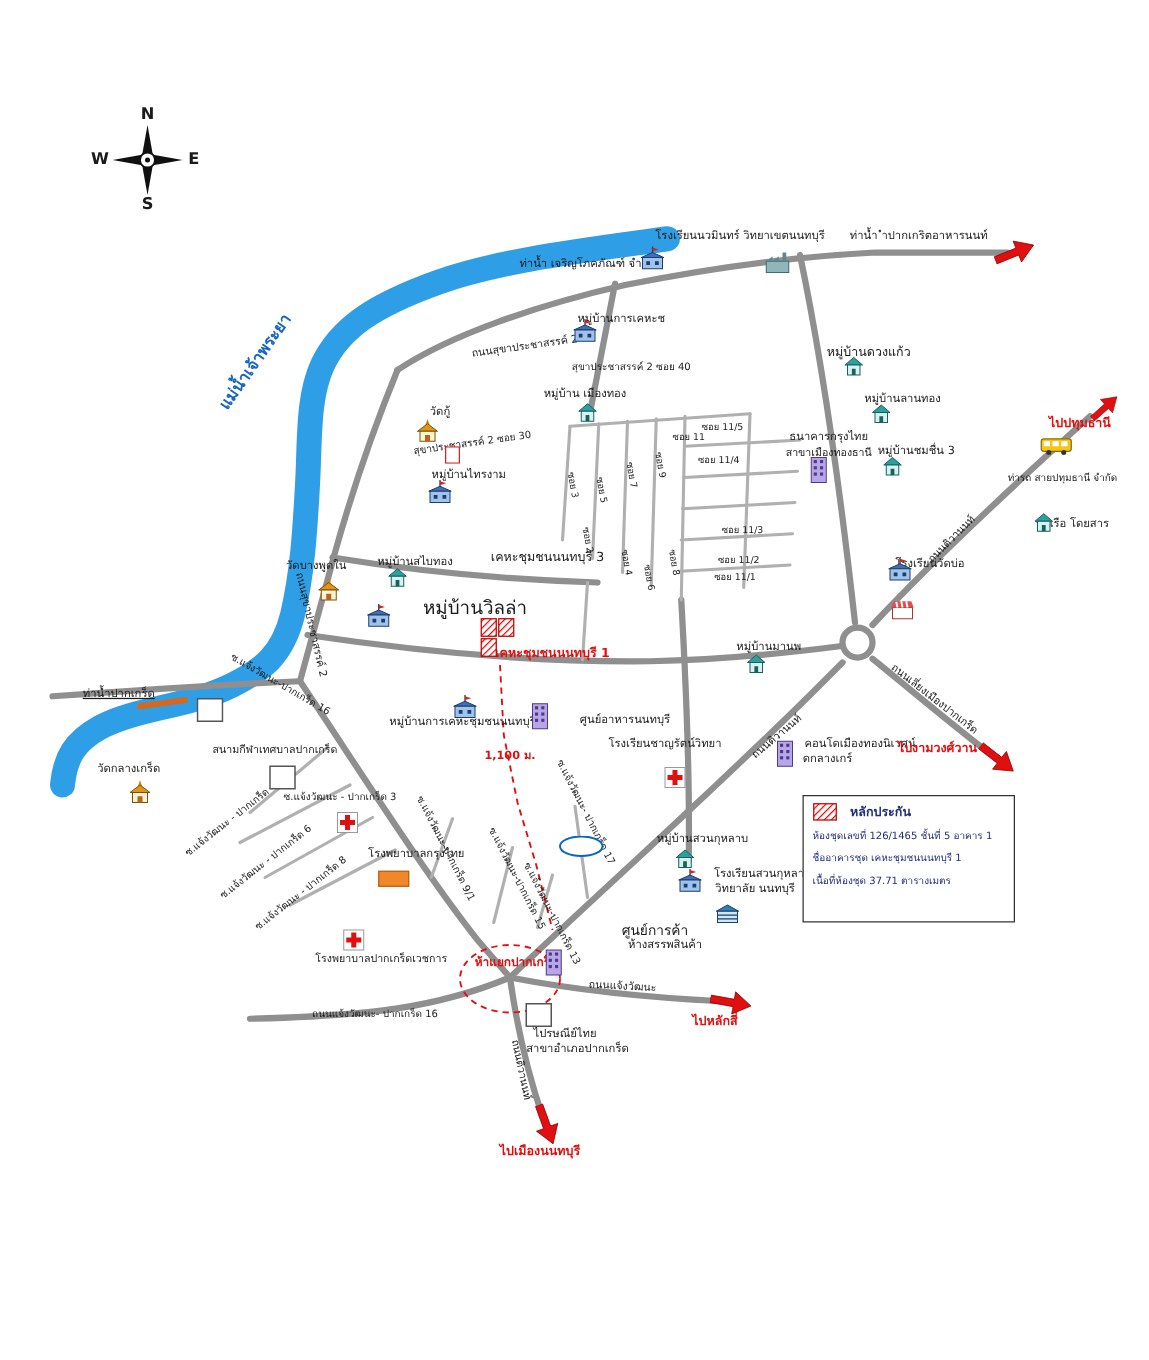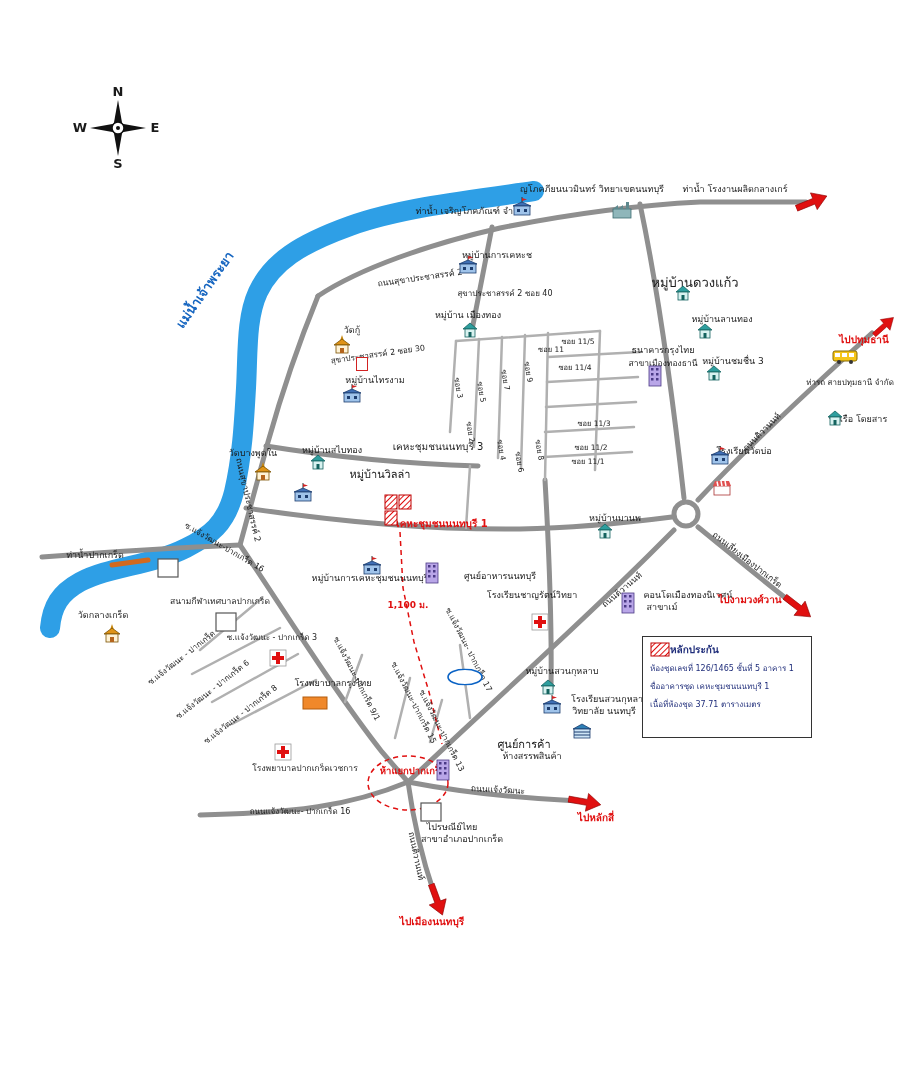--- a/index.html
+++ b/index.html
@@ -13,21 +13,21 @@
     position:absolute;white-space:nowrap;color:#1a1a1a;line-height:1.05;
     transform-origin:center center;
   }
   .map-icon{position:absolute;transform:translate(-50%,-50%);line-height:0;}
   .map-arrow{position:absolute;line-height:0;}
   .legend{
     position:absolute;left:642px;top:636px;width:170px;height:102px;
     border:1.5px solid #333;background:#fff;box-sizing:border-box;
     padding:5px 5px 4px 7px;
   }
-  .legend-head{display:flex;align-items:flex-start;}
+  .legend-head{display:flex;align-items:flex-start;gap:10px;}
   .legend-title{font-size:10px;font-weight:700;color:#1f2d7a;}
   .legend-line{font-size:8px;color:#1f2d7a;margin-top:5px;white-space:nowrap;}
 </style>
 </head>
 <body>
 
 <div class="stage">
 
   <svg class="base" width="919" height="1088" viewBox="0 0 919 1088">
 
@@ -94,51 +94,51 @@
     </g>
   </svg>
 
   <div id="map-layer">
       <span class="map-label" style="left: 118px; top: 92px; font-size: 13px; font-weight: 700; transform: translate(-50%, -50%) rotate(0deg);">N</span>
       <span class="map-label" style="left: 80px; top: 128px; font-size: 13px; font-weight: 700; transform: translate(-50%, -50%) rotate(0deg);">W</span>
       <span class="map-label" style="left: 155px; top: 128px; font-size: 13px; font-weight: 700; transform: translate(-50%, -50%) rotate(0deg);">E</span>
       <span class="map-label" style="left: 118px; top: 164px; font-size: 13px; font-weight: 700; transform: translate(-50%, -50%) rotate(0deg);">S</span>
       <span class="map-label" style="left: 205px; top: 290px; font-size: 13px; color: rgb(21, 101, 192); font-weight: 700; transform: translate(-50%, -50%) rotate(-55deg);">แม่น้ำเจ้าพระยา</span>
       <span class="map-label" style="left: 470px; top: 212px; font-size: 9px; transform: translate(-50%, -50%) rotate(0deg);">ท่าน้ำ เจริญโภคภัณฑ์ จำกัด</span>
-      <span class="map-label" style="left: 592px; top: 190px; font-size: 9px; transform: translate(-50%, -50%) rotate(0deg);">ญโภคภียนนวมินทร์ วิทยาเขตนนทบุรี</span>
-      <span class="map-label" style="left: 735px; top: 190px; font-size: 9px; transform: translate(-50%, -50%) rotate(0deg);">ท่าน้ำ โรงงานผลิดกลางเกร์</span>
+      <span class="map-label" style="left: 592px; top: 190px; font-size: 9px; transform: translate(-50%, -50%) rotate(0deg);">โรงเรียนนวมินทร์ วิทยาเขตนนทบุรี</span>
+      <span class="map-label" style="left: 735px; top: 190px; font-size: 9px; transform: translate(-50%, -50%) rotate(0deg);">ท่าน้ำ ำปากเกริตอาหารนนท์</span>
       <span class="map-label" style="left: 497px; top: 256px; font-size: 9px; transform: translate(-50%, -50%) rotate(0deg);">หมู่บ้านการเคหะช</span>
       <span class="map-label" style="left: 420px; top: 278px; font-size: 8.5px; transform: translate(-50%, -50%) rotate(-8deg);">ถนนสุขาประชาสรรค์ 2</span>
       <span class="map-label" style="left: 505px; top: 294px; font-size: 8px; transform: translate(-50%, -50%) rotate(0deg);">สุขาประชาสรรค์ 2 ซอย 40</span>
-      <span class="map-label" style="left: 695px; top: 283px; font-size: 13px; transform: translate(-50%, -50%) rotate(0deg);">หมู่บ้านดวงแก้ว</span>
+      <span class="map-label" style="left: 695px; top: 283px; font-size: 10px; transform: translate(-50%, -50%) rotate(0deg);">หมู่บ้านดวงแก้ว</span>
       <span class="map-label" style="left: 722px; top: 320px; font-size: 9px; transform: translate(-50%, -50%) rotate(0deg);">หมู่บ้านลานทอง</span>
       <span class="map-label" style="left: 468px; top: 316px; font-size: 9px; transform: translate(-50%, -50%) rotate(0deg);">หมู่บ้าน เมืองทอง</span>
       <span class="map-label" style="left: 352px; top: 331px; font-size: 9px; transform: translate(-50%, -50%) rotate(0deg);">วัดกู้</span>
       <span class="map-label" style="left: 378px; top: 355px; font-size: 8px; transform: translate(-50%, -50%) rotate(-8deg);">สุขาประชาสรรค์ 2 ซอย 30</span>
       <span class="map-label" style="left: 375px; top: 381px; font-size: 9px; transform: translate(-50%, -50%) rotate(0deg);">หมู่บ้านไทรงาม</span>
       <span class="map-label" style="left: 663px; top: 351px; font-size: 9px; transform: translate(-50%, -50%) rotate(0deg);">ธนาคารกรุงไทย</span>
       <span class="map-label" style="left: 663px; top: 363px; font-size: 8.5px; transform: translate(-50%, -50%) rotate(0deg);">สาขาเมืองทองธานี</span>
       <span class="map-label" style="left: 733px; top: 362px; font-size: 9px; transform: translate(-50%, -50%) rotate(0deg);">หมู่บ้านชมชื่น 3</span>
       <span class="map-label" style="left: 864px; top: 340px; font-size: 10px; color: rgb(224, 16, 16); font-weight: 700; transform: translate(-50%, -50%) rotate(0deg);">ไปปทุมธานี</span>
       <span class="map-label" style="left: 850px; top: 383px; font-size: 8px; transform: translate(-50%, -50%) rotate(0deg);">ท่ารถ สายปทุมธานี จำกัด</span>
       <span class="map-label" style="left: 858px; top: 420px; font-size: 9px; transform: translate(-50%, -50%) rotate(0deg);">ท่าเรือ โดยสาร</span>
       <span class="map-label" style="left: 744px; top: 452px; font-size: 9px; transform: translate(-50%, -50%) rotate(0deg);">โรงเรียนวัดบ่อ</span>
       <span class="map-label" style="left: 438px; top: 447px; font-size: 10px; transform: translate(-50%, -50%) rotate(0deg);">เคหะชุมชนนนทบุรี 3</span>
       <span class="map-label" style="left: 253px; top: 454px; font-size: 9px; transform: translate(-50%, -50%) rotate(0deg);">วัดบางพูดใน</span>
       <span class="map-label" style="left: 332px; top: 451px; font-size: 9px; transform: translate(-50%, -50%) rotate(0deg);">หมู่บ้านสไบทอง</span>
-      <span class="map-label" style="left: 340px; top: 475px; font-size: 11px; transform: translate(-50%, -50%) rotate(0deg); margin-left: 40px;">หมู่บ้านวิลล่า</span>
+      <span class="map-label" style="left: 340px; top: 487px; font-size: 15px; transform: translate(-50%, -50%) rotate(0deg); margin-left: 40px;">หมู่บ้านวิลล่า</span>
       <span class="map-label" style="left: 248px; top: 500px; font-size: 8.5px; transform: translate(-50%, -50%) rotate(77deg);">ถนนสุขาประชาสรรค์ 2</span>
       <span class="map-label" style="left: 442px; top: 524px; font-size: 10px; color: rgb(224, 16, 16); font-weight: 700; transform: translate(-50%, -50%) rotate(0deg);">เคหะชุมชนนนทบุรี 1</span>
       <span class="map-label" style="left: 615px; top: 519px; font-size: 9px; transform: translate(-50%, -50%) rotate(0deg);">หมู่บ้านมานพ</span>
       <span class="map-label" style="left: 224px; top: 548px; font-size: 8px; transform: translate(-50%, -50%) rotate(30deg);">ซ.แจ้งวัฒนะ-ปากเกร็ด 16</span>
-      <span class="map-label" style="left: 95px; top: 556px; font-size: 9px; transform: translate(-50%, -50%) rotate(0deg);">ท่าน้ำปากเกร็ด</span>
+      <span class="map-label" style="left: 95px; top: 556px; font-size: 9px; transform: translate(-50%, -50%) rotate(0deg); text-decoration: underline;">ท่าน้ำปากเกร็ด</span>
       <span class="map-label" style="left: 370px; top: 579px; font-size: 9px; transform: translate(-50%, -50%) rotate(0deg);">หมู่บ้านการเคหะชุมชนนนทบุรี</span>
       <span class="map-label" style="left: 500px; top: 577px; font-size: 9px; transform: translate(-50%, -50%) rotate(0deg);">ศูนย์อาหารนนทบุรี</span>
       <span class="map-label" style="left: 688px; top: 596px; font-size: 9px; transform: translate(-50%, -50%) rotate(0deg);">คอนโดเมืองทองนิเวศน์</span>
-      <span class="map-label" style="left: 662px; top: 608px; font-size: 9px; transform: translate(-50%, -50%) rotate(0deg);">สาขาเม์</span>
+      <span class="map-label" style="left: 662px; top: 608px; font-size: 9px; transform: translate(-50%, -50%) rotate(0deg);">ดกลางเกร์</span>
       <span class="map-label" style="left: 750px; top: 600px; font-size: 10px; color: rgb(224, 16, 16); font-weight: 700; transform: translate(-50%, -50%) rotate(0deg);">ไปงามวงศ์วาน</span>
       <span class="map-label" style="left: 532px; top: 596px; font-size: 9px; transform: translate(-50%, -50%) rotate(0deg);">โรงเรียนชาญรัตน์วิทยา</span>
       <span class="map-label" style="left: 408px; top: 606px; font-size: 9px; color: rgb(224, 16, 16); font-weight: 700; transform: translate(-50%, -50%) rotate(0deg);">1,100 ม.</span>
       <span class="map-label" style="left: 220px; top: 601px; font-size: 8.5px; transform: translate(-50%, -50%) rotate(0deg);">สนามกีฬาเทศบาลปากเกร็ด</span>
       <span class="map-label" style="left: 103px; top: 616px; font-size: 9px; transform: translate(-50%, -50%) rotate(0deg);">วัดกลางเกร็ด</span>
       <span class="map-label" style="left: 272px; top: 638px; font-size: 8px; transform: translate(-50%, -50%) rotate(0deg);">ซ.แจ้งวัฒนะ - ปากเกร็ด 3</span>
       <span class="map-label" style="left: 185px; top: 656px; font-size: 8px; transform: translate(-50%, -50%) rotate(-38deg);">ซ.แจ้งวัฒนะ - ปากเกร็ด 4</span>
       <span class="map-label" style="left: 213px; top: 690px; font-size: 8px; transform: translate(-50%, -50%) rotate(-38deg);">ซ.แจ้งวัฒนะ - ปากเกร็ด 6</span>
       <span class="map-label" style="left: 241px; top: 715px; font-size: 8px; transform: translate(-50%, -50%) rotate(-38deg);">ซ.แจ้งวัฒนะ - ปากเกร็ด 8</span>
       <span class="map-label" style="left: 333px; top: 657px; font-size: 9px; transform: translate(-50%, -50%) rotate(0deg); margin-top: 27px;">โรงพยาบาลกรุงไทย</span>
@@ -150,21 +150,21 @@
       <span class="map-label" style="left: 610px; top: 700px; font-size: 9px; transform: translate(-50%, -50%) rotate(0deg);">โรงเรียนสวนกุหลาบ</span>
       <span class="map-label" style="left: 604px; top: 712px; font-size: 9px; transform: translate(-50%, -50%) rotate(0deg);">วิทยาลัย นนทบุรี</span>
       <span class="map-label" style="left: 622px; top: 590px; font-size: 8.5px; transform: translate(-50%, -50%) rotate(-40deg);">ถนนติวานนท์</span>
       <span class="map-label" style="left: 762px; top: 432px; font-size: 8.5px; transform: translate(-50%, -50%) rotate(-45deg);">ถนนติวานนท์</span>
       <span class="map-label" style="left: 747px; top: 560px; font-size: 8.5px; transform: translate(-50%, -50%) rotate(38deg);">ถนนเลี่ยงเมืองปากเกร็ด</span>
       <span class="map-label" style="left: 305px; top: 768px; font-size: 8.5px; transform: translate(-50%, -50%) rotate(0deg);">โรงพยาบาลปากเกร็ดเวชการ</span>
       <span class="map-label" style="left: 413px; top: 771px; font-size: 9.5px; color: rgb(224, 16, 16); font-weight: 700; transform: translate(-50%, -50%) rotate(0deg);">ห้าแยกปากเกร็ด</span>
       <span class="map-label" style="left: 524px; top: 745px; font-size: 11px; transform: translate(-50%, -50%) rotate(0deg);">ศูนย์การค้า</span>
       <span class="map-label" style="left: 532px; top: 757px; font-size: 9px; transform: translate(-50%, -50%) rotate(0deg);">ห้างสรรพสินค้า</span>
       <span class="map-label" style="left: 498px; top: 790px; font-size: 8.5px; transform: translate(-50%, -50%) rotate(3deg);">ถนนแจ้งวัฒนะ</span>
-      <span class="map-label" style="left: 596px; top: 818px; font-size: 10px; color: rgb(224, 16, 16); font-weight: 700; transform: translate(-50%, -50%) rotate(0deg);">ไปหลักสี่</span>
+      <span class="map-label" style="left: 572px; top: 818px; font-size: 10px; color: rgb(224, 16, 16); font-weight: 700; transform: translate(-50%, -50%) rotate(0deg);">ไปหลักสี่</span>
       <span class="map-label" style="left: 300px; top: 812px; font-size: 8px; transform: translate(-50%, -50%) rotate(0deg);">ถนนแจ้งวัฒนะ- ปากเกร็ด 16</span>
       <span class="map-label" style="left: 416px; top: 856px; font-size: 8.5px; transform: translate(-50%, -50%) rotate(78deg);">ถนนติวานนท์</span>
       <span class="map-label" style="left: 452px; top: 828px; font-size: 9px; transform: translate(-50%, -50%) rotate(0deg);">ไปรษณีย์ไทย</span>
       <span class="map-label" style="left: 462px; top: 840px; font-size: 9px; transform: translate(-50%, -50%) rotate(0deg);">สาขาอำเภอปากเกร็ด</span>
       <span class="map-label" style="left: 432px; top: 922px; font-size: 10px; color: rgb(224, 16, 16); font-weight: 700; transform: translate(-50%, -50%) rotate(0deg); text-align: center;">ไปเมืองนนทบุรี</span>
       <span class="map-label" style="left: 578px; top: 342px; font-size: 7.5px; transform: translate(-50%, -50%) rotate(0deg);">ซอย 11/5</span>
       <span class="map-label" style="left: 575px; top: 368px; font-size: 7.5px; transform: translate(-50%, -50%) rotate(0deg);">ซอย 11/4</span>
       <span class="map-label" style="left: 551px; top: 350px; font-size: 7.5px; transform: translate(-50%, -50%) rotate(0deg);">ซอย 11</span>
       <span class="map-label" style="left: 594px; top: 424px; font-size: 7.5px; transform: translate(-50%, -50%) rotate(0deg);">ซอย 11/3</span>
       <span class="map-label" style="left: 591px; top: 448px; font-size: 7.5px; transform: translate(-50%, -50%) rotate(0deg);">ซอย 11/2</span>

